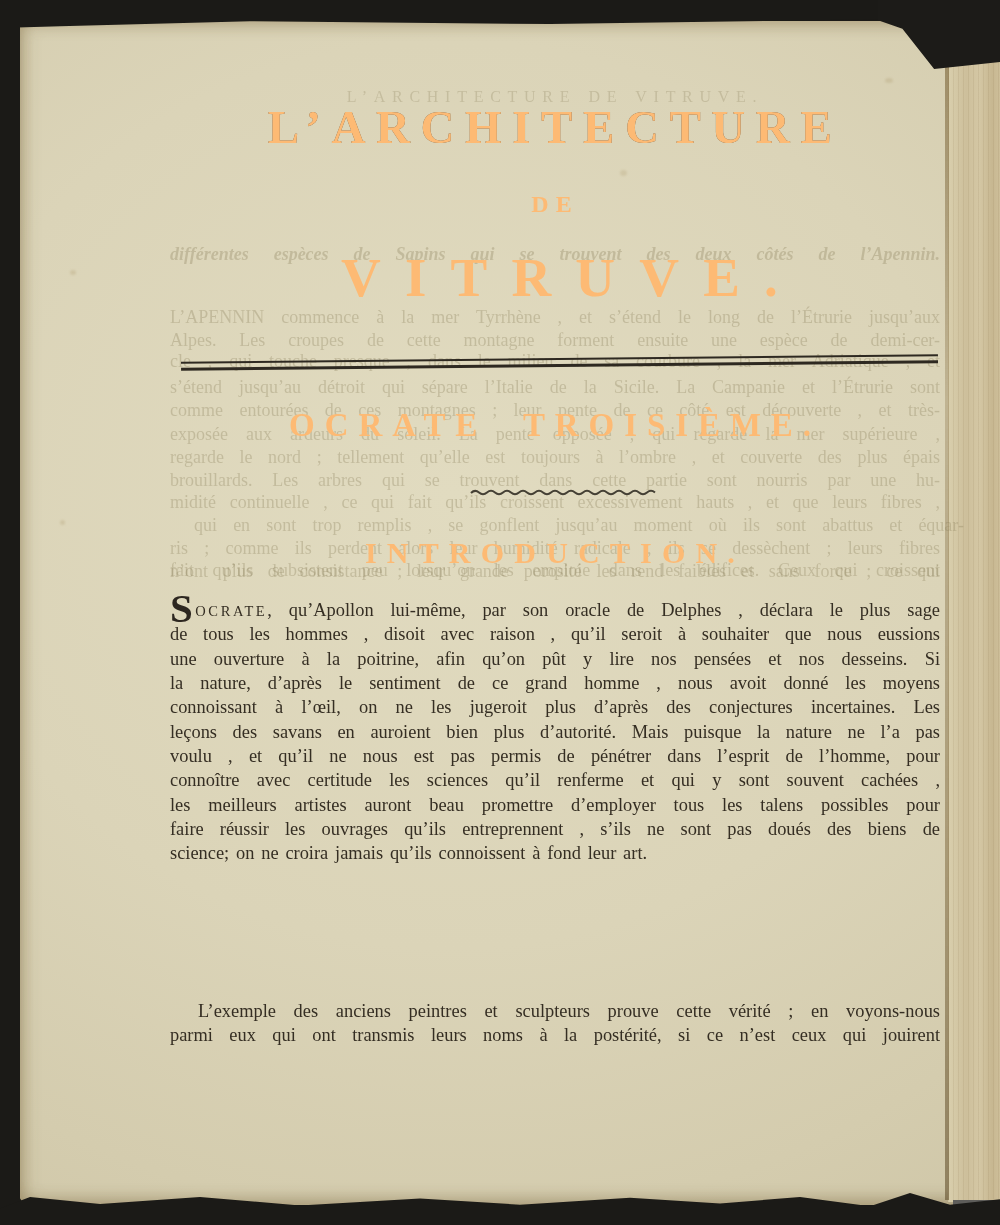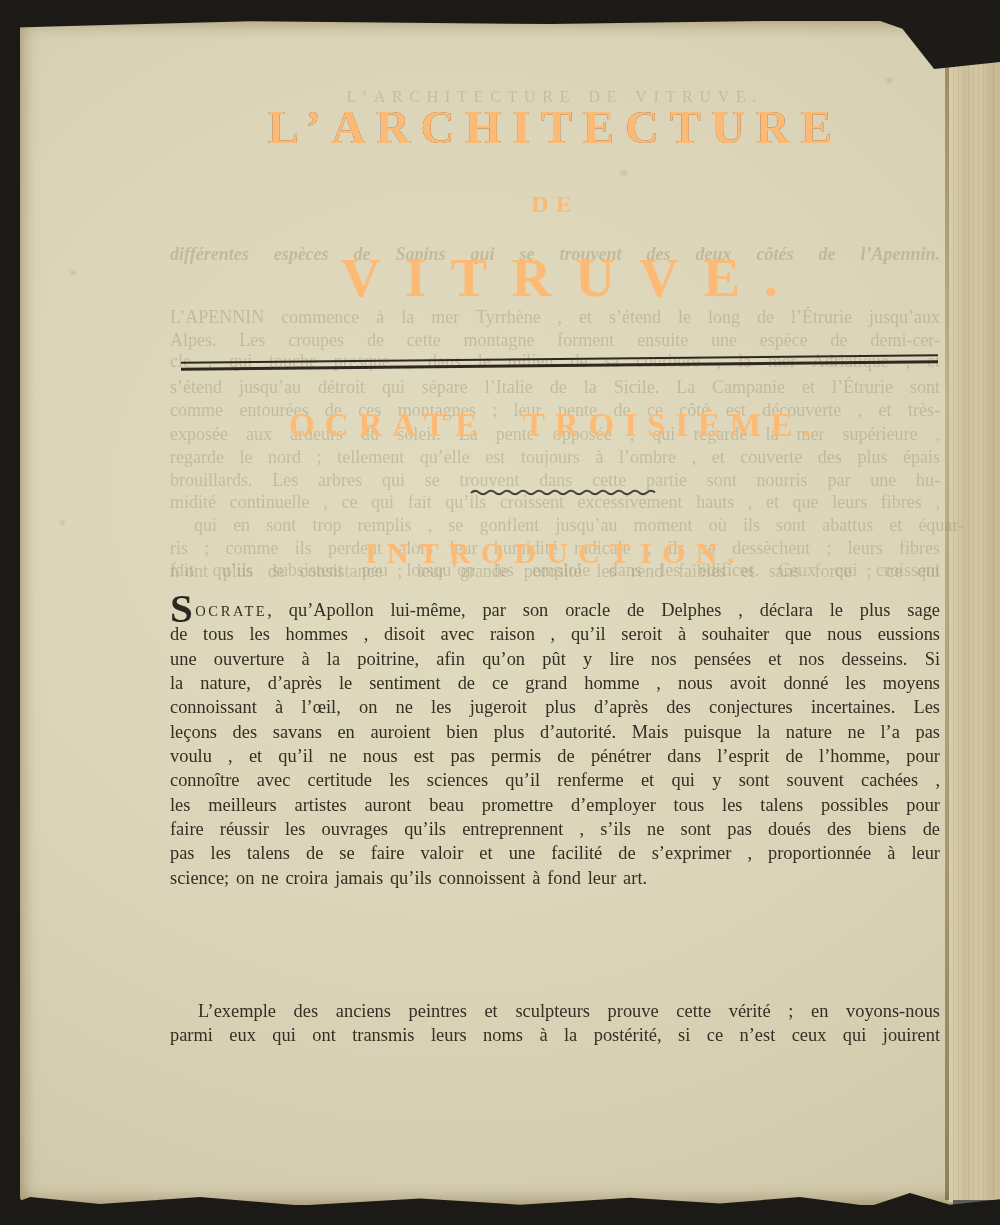--- a/index.html
+++ b/index.html
@@ -122,21 +122,20 @@
 
 <div class="bodyline">de tous les hommes , disoit avec raison , qu’il seroit à souhaiter que nous eussions</div>
     <div class="bodyline">une ouverture à la poitrine, afin qu’on pût y lire nos pensées et nos desseins. Si</div>
     <div class="bodyline">la nature, d’après le sentiment de ce grand homme , nous avoit donné les moyens</div>
     <div class="bodyline">connoissant à l’œil, on ne les jugeroit plus d’après des conjectures incertaines. Les</div>
     <div class="bodyline">leçons des savans en auroient bien plus d’autorité. Mais puisque la nature ne l’a pas</div>
     <div class="bodyline">voulu , et qu’il ne nous est pas permis de pénétrer dans l’esprit de l’homme, pour</div>
     <div class="bodyline">connoître avec certitude les sciences qu’il renferme et qui y sont souvent cachées ,</div>
     <div class="bodyline">les meilleurs artistes auront beau promettre d’employer tous les talens possibles pour</div>
     <div class="bodyline">faire réussir les ouvrages qu’ils entreprennent , s’ils ne sont pas doués des biens de</div>
-    <div class="bodyline">pas les talens de se faire valoir et une facilité de s’exprimer , proportionnée à leur</div>
     <div class="bodyline">science; on ne croira jamais qu’ils connoissent à fond leur art.</div>
   </div>
 
 <div class="para p2">
     <div class="bodyline">L’exemple des anciens peintres et sculpteurs prouve cette vérité ; en voyons-nous</div>
     <div class="bodyline">parmi eux qui ont transmis leurs noms à la postérité, si ce n’est ceux qui jouirent</div>
   </div>
 
 <div class="black-top"></div>
 <div class="black-left"></div>

